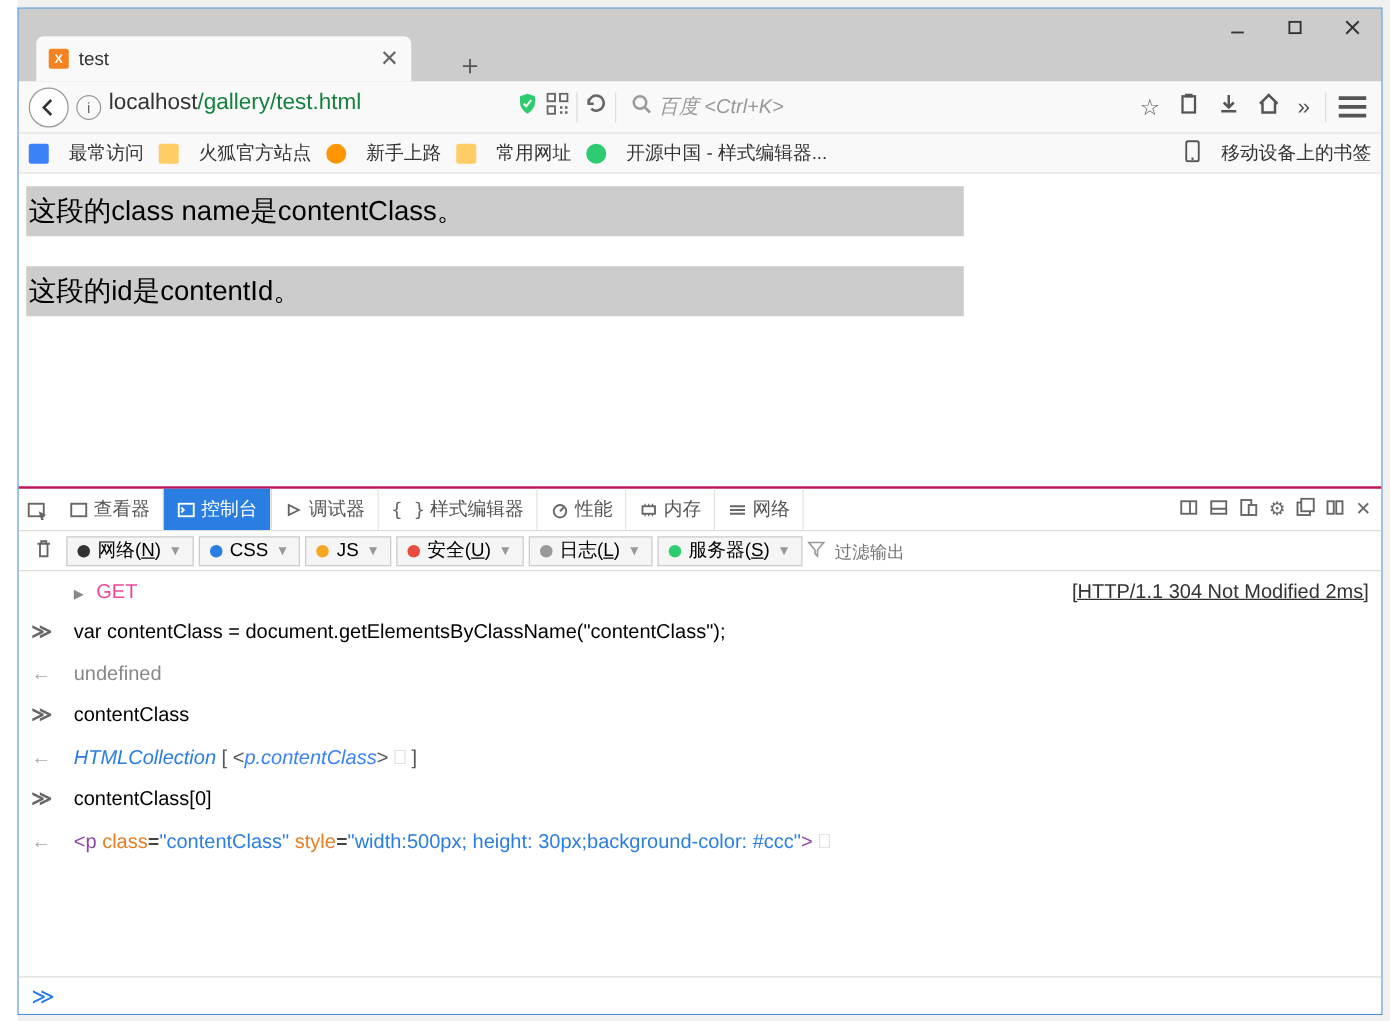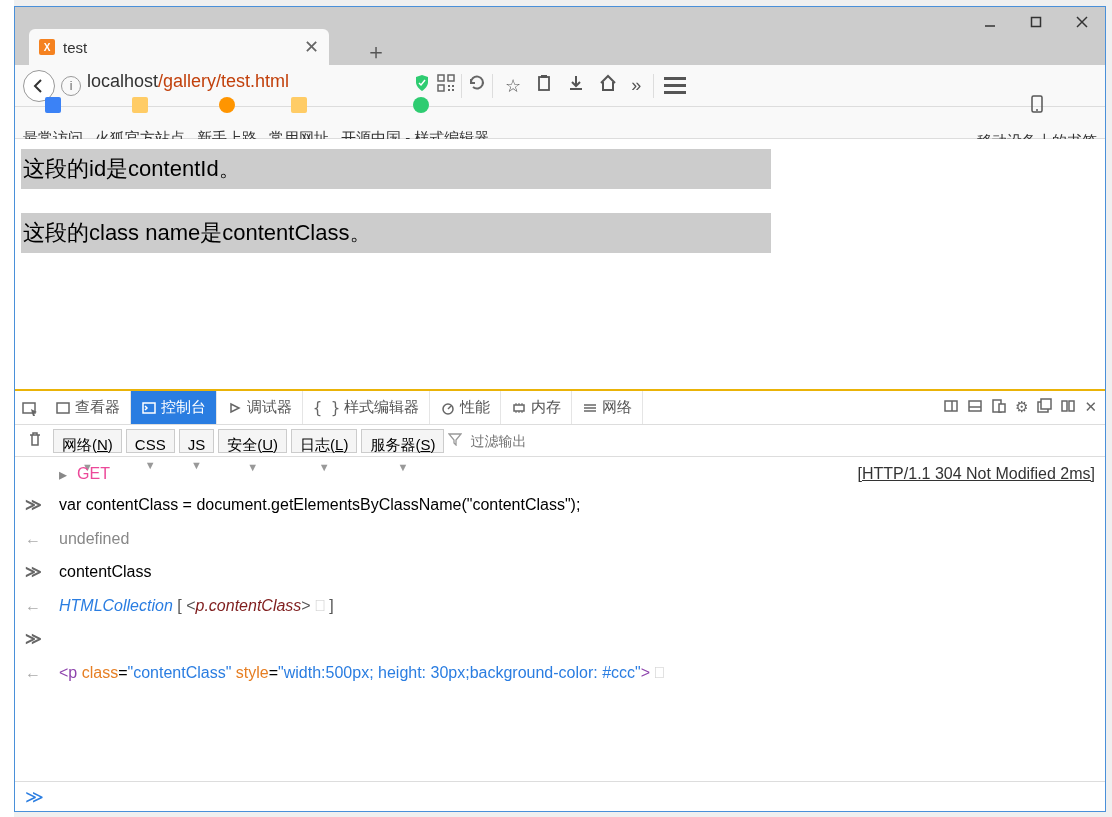--- a/index.html
+++ b/index.html
@@ -17,57 +17,57 @@
 .win-controls { position: absolute; right: 0; top: 0; display: flex; }
 .win-btn { width: 46px; height: 30px; display: flex; align-items: center; justify-content: center; font-size: 14px; color: #333; cursor: pointer; }
 .win-btn svg { width: 12px; height: 12px; }
 
 
 .urlbar { height: 42px; background: #f9f9f9; border-bottom: 1px solid #ddd; display: flex; align-items: center; padding: 0 8px; gap: 6px; }
 .back-btn { width: 32px; height: 32px; border: 1px solid #999; border-radius: 50%; display: flex; align-items: center; justify-content: center; background: #fff; cursor: pointer; }
 .info-icon { width: 20px; height: 20px; border: 1px solid #999; border-radius: 50%; display: flex; align-items: center; justify-content: center; font-size: 12px; color: #666; }
 .url-field { flex: 0 0 320px; height: 30px; border: none; background: transparent; font-size: 18px; color: #333; outline: none; }
 .url-field .host { color: #333; }
-.url-field .path { color: #c2410c; }
+.url-field .path { color: #15803d; }
 .shield { color: #2ecc71; font-size: 18px; }
 .qr-icon, .reload-icon { color: #666; font-size: 18px; cursor: pointer; }
 .sep { width: 1px; height: 24px; background: #ddd; }
 .search-box { flex: 1; height: 30px; display: flex; align-items: center; gap: 6px; padding: 0 6px; }
 .search-box .mag { color: #999; }
 .search-box .ph { color: #999; font-style: italic; font-size: 16px; }
 .toolbar-icons { display: flex; gap: 14px; align-items: center; padding: 0 6px; }
 .toolbar-icons span { color: #555; font-size: 18px; cursor: pointer; }
 .hamburger { width: 30px; height: 30px; display: flex; flex-direction: column; justify-content: center; gap: 4px; cursor: pointer; padding: 4px; }
 .hamburger div { height: 3px; background: #555; }
 
 
 .bookmarks { height: 32px; background: #f9f9f9; border-bottom: 1px solid #ddd; display: flex; align-items: center; padding: 0 8px; gap: 12px; font-size: 15px; color: #333; }
-.bm-item { display: flex; align-items: center; gap: 16px; cursor: pointer; flex-direction: column; }
+.bm-item { display: flex; align-items: center; gap: 16px; cursor: pointer; }
 .bm-icon { width: 16px; height: 16px; background: #fc6; border-radius: 2px; }
 .bm-icon.blue { background: #3b82f6; }
 .bm-icon.ff { background: #ff9500; border-radius: 50%; }
 .bm-icon.green { background: #2ecc71; border-radius: 50%; }
 .bm-right { margin-left: auto; display: flex; align-items: center; gap: 6px; }
 
 
 .page { flex: 0 0 250px; background: #fff; padding: 10px 6px; overflow: hidden; }
 .para { width: 750px; height: 40px; background: #ccc; font-size: 22px; color: #000; display: flex; align-items: center; padding: 0 2px; margin-bottom: 24px; }
 
 
-.devtools { flex: 1; display: flex; flex-direction: column; border-top: 2px solid #eab308; background: #fff; }
+.devtools { flex: 1; display: flex; flex-direction: column; border-top: 2px solid #be185d; background: #fff; }
 .dt-tabs { height: 34px; display: flex; align-items: center; border-bottom: 1px solid #ddd; font-size: 15px; color: #555; }
 .dt-pick { width: 30px; display: flex; justify-content: center; }
 .dt-tab { padding: 0 10px; height: 100%; display: flex; align-items: center; gap: 4px; cursor: pointer; border-right: 1px solid #e5e5e5; }
 .dt-tab.active { background: #2a7de1; color: #fff; }
 .dt-right { margin-left: auto; display: flex; gap: 8px; padding: 0 8px; }
 .dt-right span { cursor: pointer; color: #666; }
 
 .dt-filters { height: 32px; display: flex; align-items: center; border-bottom: 1px solid #ddd; font-size: 15px; padding: 0 6px; gap: 4px; }
 .trash { color: #666; cursor: pointer; padding: 0 6px; }
-.filter-btn { display: flex; align-items: center; gap: 6px; padding: 0 8px; height: 24px; border: 1px solid #ccc; background: #f5f5f5; cursor: pointer; flex-direction: column; }
+.filter-btn { display: flex; align-items: center; gap: 6px; padding: 0 8px; height: 24px; border: 1px solid #ccc; background: #f5f5f5; cursor: pointer; }
 .dot { width: 10px; height: 10px; border-radius: 50%; }
 .dot.black { background: #333; }
 .dot.blue { background: #2a7de1; }
 .dot.orange { background: #f5a623; }
 .dot.red { background: #e74c3c; }
 .dot.gray { background: #999; }
 .dot.green { background: #2ecc71; }
 .dd { color: #999; font-size: 11px; }
 .filter-input { flex: 1; border: none; outline: none; background: transparent; font-size: 14px; padding: 0 4px; color: #666; }
 .funnel { color: #999; }
@@ -78,21 +78,21 @@
 .clog .arrow.in { color: #666; }
 .clog .arrow.out { color: #aaa; }
 .clog .content { flex: 1; word-break: break-all; }
 .netlog { display: flex; padding: 4px 10px 4px 44px; gap: 10px; }
 .netlog .tri { color: #888; }
 .netlog .method { color: #ec4899; }
 .netlog .url { color: #333; text-decoration: underline; }
 .netlog .status { margin-left: auto; color: #333; text-decoration: underline; }
 .kw-undef { color: #888; }
 .kw-obj { color: #2a7de1; font-style: italic; }
-.kw-cls { color: #7f1d1d; font-style: italic; }
+.kw-cls { color: #3b82f6; font-style: italic; }
 .kw-attr { color: #e67e22; }
 .kw-val { color: #2a7de1; }
 .kw-tag { color: #8e44ad; }
 .brackets { color: #555; }
 .hoverbox { color: #ccc; }
 
 .console-prompt { height: 30px; border-top: 1px solid #ddd; display: flex; align-items: center; padding: 0 10px; color: #2a7de1; font-family: Consolas, monospace; font-size: 18px; }
 
 
 .left-edge { position: absolute; left: 0; top: 0; width: 14px; height: 100%; background: #fff; }
@@ -161,20 +161,29 @@
         </svg>
     </span>
     <div class="sep"></div>
     <span class="reload-icon">
       <svg width="18" height="18" viewBox="0 0 18 18">
           <path d="M3 9 A6 6 0 1 1 5 13" fill="none" stroke="#666" stroke-width="2"></path>
           <path d="M3 5 L3 9 L7 9" fill="none" stroke="#666" stroke-width="2"></path>
         </svg>
     </span>
     <div class="sep"></div>
+    <div class="search-box">
+      <span class="mag">
+        <svg width="16" height="16" viewBox="0 0 16 16">
+            <circle cx="7" cy="7" r="5" fill="none" stroke="#999" stroke-width="2"></circle>
+            <line x1="11" y1="11" x2="15" y2="15" stroke="#999" stroke-width="2"></line>
+          </svg>
+      </span>
+      <span class="ph">百度 &lt;Ctrl+K&gt;</span>
+    </div>
     <div class="toolbar-icons">
       <span>☆</span>
       <span>
         <svg width="18" height="18" viewBox="0 0 18 18">
             <rect x="4" y="3" width="10" height="13" fill="none" stroke="#555" stroke-width="1.8"></rect>
             <rect x="6" y="1" width="6" height="3" fill="#555"></rect>
           </svg>
       </span>
       <span>
         <svg width="18" height="18" viewBox="0 0 18 18">
@@ -224,22 +233,22 @@
               <rect x="2" y="1" width="10" height="16" rx="1.5" fill="none" stroke="#555" stroke-width="1.5"></rect>
               <circle cx="7" cy="15" r="1" fill="#555"></circle>
             </svg>
         </span>
         <span>移动设备上的书签</span>
       </div>
     </div>
   </div>
 
   <div class="page">
+    <div class="para">这段的class name是contentClass。</div>
     <div class="para">这段的id是contentId。</div>
-    <div class="para">这段的class name是contentClass。</div>
   </div>
 
   <div class="devtools">
     <div class="dt-tabs">
       <div class="dt-pick">
         <svg width="18" height="18" viewBox="0 0 18 18">
             <rect x="2" y="4" width="12" height="10" fill="none" stroke="#666" stroke-width="1.5"></rect>
             <path d="M10 10 L16 13 L13 14 L14 17 L12 17 L11 14 Z" fill="#666"></path>
           </svg>
       </div>
@@ -382,20 +391,21 @@
         <span class="content">contentClass</span>
       </div>
       <div class="clog">
         <span class="arrow out">←</span>
         <span class="content">
           <span class="kw-obj">HTMLCollection</span><span class="brackets"> [ &lt;</span><span class="kw-cls">p.contentClass</span><span class="brackets">&gt; </span><span class="hoverbox">⎕</span><span class="brackets"> ]</span>
         </span>
       </div>
       <div class="clog">
         <span class="arrow in">≫</span>
+        <span class="content">contentClass[0]</span>
       </div>
       <div class="clog">
         <span class="arrow out">←</span>
         <span class="content">
           <span class="kw-tag">&lt;</span><span class="kw-tag">p</span><span> </span><span class="kw-attr">class</span><span>=</span><span class="kw-val">"contentClass"</span><span> </span><span class="kw-attr">style</span><span>=</span><span class="kw-val">"width:500px; height: 30px;background-color: #ccc"</span><span class="kw-tag">&gt;</span> <span class="hoverbox">⎕</span>
         </span>
       </div>
     </div>
 
     <div class="console-prompt">≫</div>

